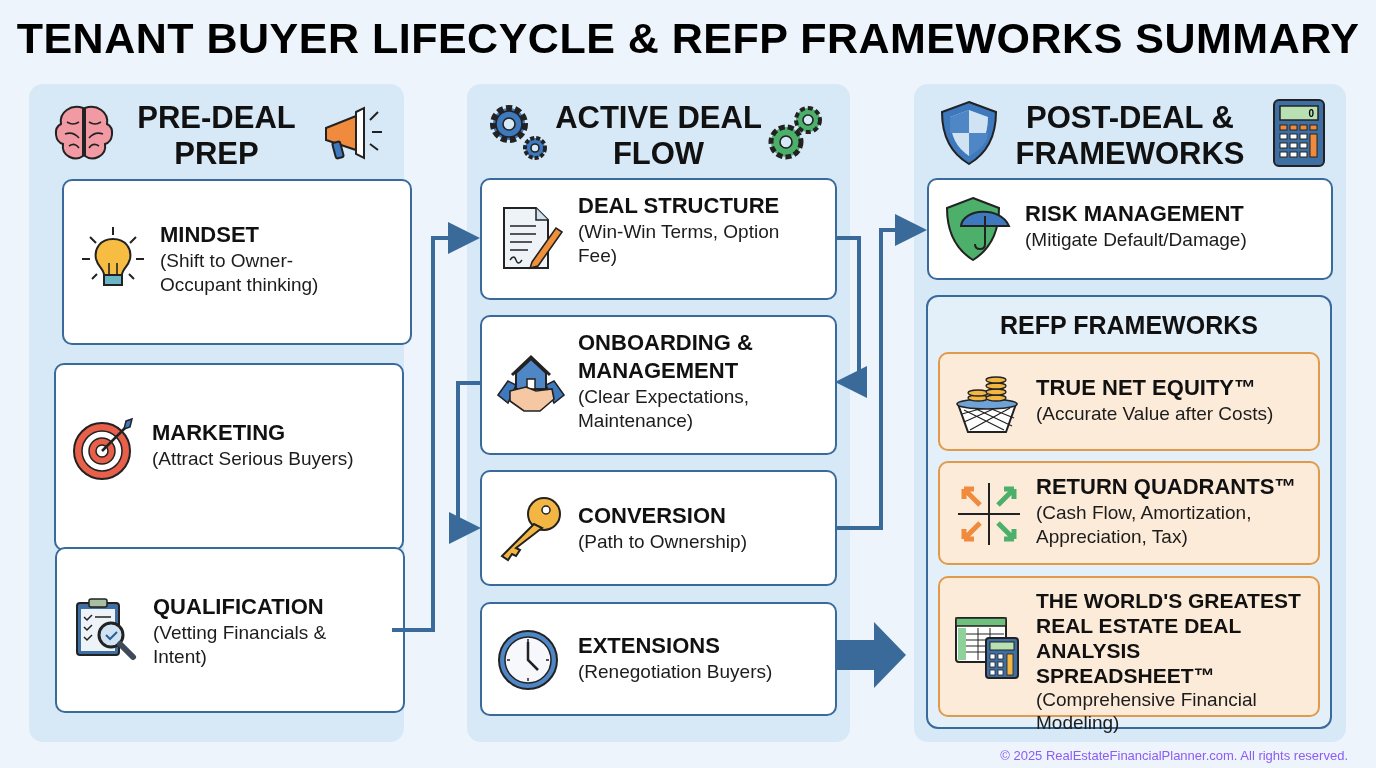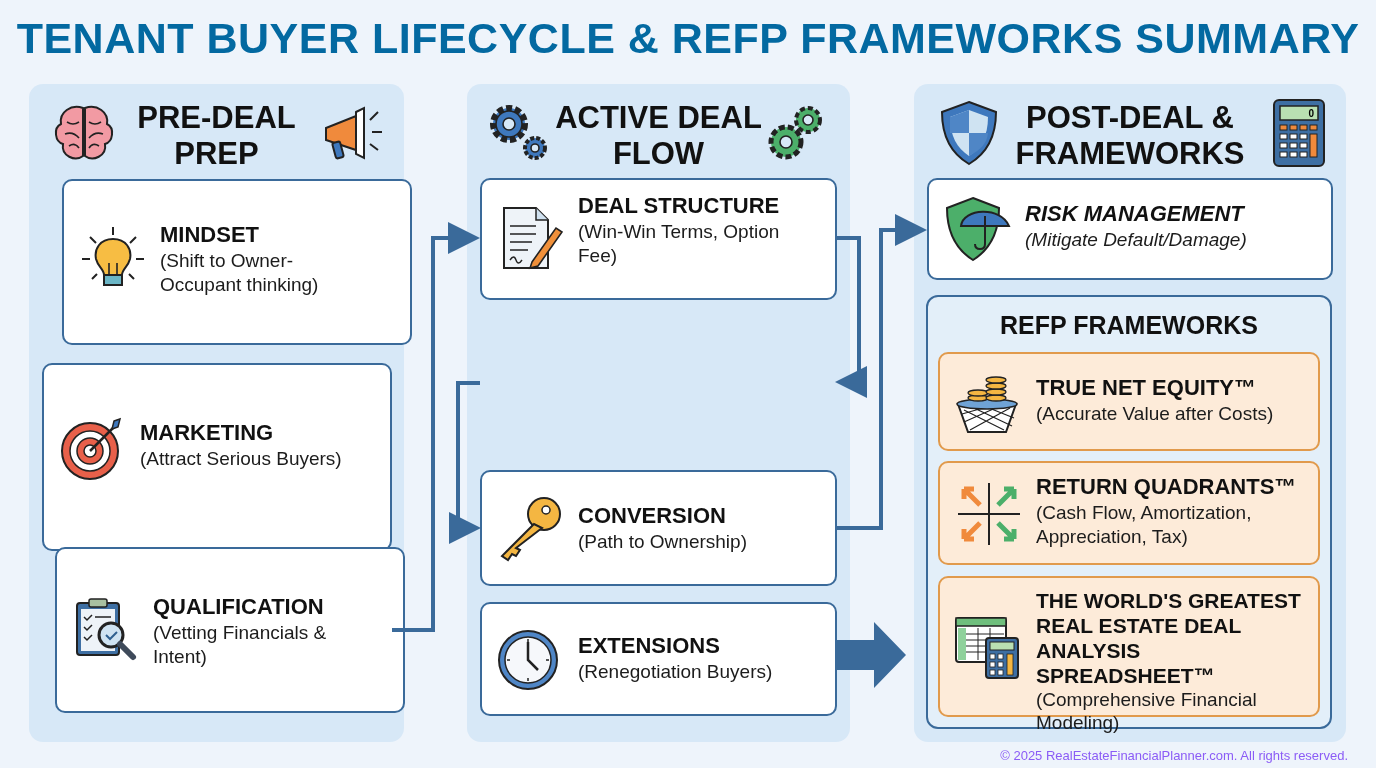--- a/index.html
+++ b/index.html
@@ -6,21 +6,21 @@
   html, body { width: 1376px; height: 768px; overflow: hidden; }
   body {
     background: #eef4fb;
     font-family: "Liberation Sans", sans-serif;
     color: #111;
     position: relative;
   }
   .title {
     position: absolute; left: 0; top: 14px; width: 1376px;
     text-align: center; font-weight: 700; font-size: 43px; letter-spacing: 0.5px;
-    color: #0369a1;
+    color: #000000;
   }
   .col {
     position: absolute; top: 84px; height: 658px;
     background: #d7e8f7; border-radius: 14px;
   }
   .col-head {
     position: absolute; left: 0; right: 0; top: 12px; height: 80px;
     text-align: center; font-weight: 700; font-size: 31px; line-height: 36px;
     display: flex; align-items: center; justify-content: center; white-space: pre-line;
   }
@@ -68,21 +68,21 @@
       <rect x="26" y="52" width="18" height="10" fill="#6bb6c6" stroke="#222" stroke-width="2"></rect>
       <path d="M31 52 V40 M39 52 V40" stroke="#222" stroke-width="1.6"></path>
     </svg>
     <div class="txt" style="top:40px;">
       <div class="t">MINDSET</div>
       <div class="s">(Shift to Owner-
 Occupant thinking)</div>
     </div>
   </div>
 
-  <div class="card" style="left:13px;top:279px;width:350px;height:188px;">
+  <div class="card" style="left:25px;top:279px;width:350px;height:188px;">
     <svg class="ic" style="top:48px;" viewBox="0 0 70 70">
       <circle cx="32" cy="38" r="28" fill="#e8604a" stroke="#222" stroke-width="2"></circle>
       <circle cx="32" cy="38" r="20" fill="#fff" stroke="#222" stroke-width="1.5"></circle>
       <circle cx="32" cy="38" r="13" fill="#e8604a" stroke="#222" stroke-width="1.5"></circle>
       <circle cx="32" cy="38" r="6" fill="#fff" stroke="#222" stroke-width="1.5"></circle>
       <path d="M32 38 L58 12" stroke="#222" stroke-width="2.5"></path>
       <path d="M56 8 L62 6 L60 14 L54 16 Z" fill="#3e78bd" stroke="#222" stroke-width="1.5"></path>
     </svg>
     <div class="txt" style="top:54px;">
       <div class="t">MARKETING</div>
@@ -135,20 +135,35 @@
       <path d="M14 56 q4 -6 6 0 t6 0" stroke="#222" stroke-width="1.4" fill="none"></path>
       <path d="M36 58 L60 24 L66 28 L42 62 L34 64 Z" fill="#f0903a" stroke="#222" stroke-width="1.6"></path>
     </svg>
     <div class="txt" style="top:12px;">
       <div class="t">DEAL STRUCTURE</div>
       <div class="s">(Win-Win Terms, Option
 Fee)</div>
     </div>
   </div>
 
+  <div class="card" style="left:13px;top:231px;width:357px;height:140px;">
+    <svg class="ic" style="top:34px;" viewBox="0 0 70 70">
+      <path d="M20 22 L35 8 L50 22 V38 H20 Z" fill="#4f86c6" stroke="#222" stroke-width="2"></path>
+      <path d="M16 24 L35 6 L54 24" fill="none" stroke="#222" stroke-width="3"></path>
+      <rect x="31" y="28" width="8" height="10" fill="#fff" stroke="#222" stroke-width="1.5"></rect>
+      <path d="M2 44 L12 30 L20 34 L12 52 Z M68 44 L58 30 L50 34 L58 52 Z" fill="#3e78bd" stroke="#222" stroke-width="1.5"></path>
+      <path d="M14 40 L30 36 L40 40 L56 38 L58 48 L44 60 L28 60 L14 50 Z" fill="#f6c7a3" stroke="#222" stroke-width="1.6"></path>
+    </svg>
+    <div class="txt" style="top:12px;">
+      <div class="t">ONBOARDING &amp;
+MANAGEMENT</div>
+      <div class="s">(Clear Expectations,
+Maintenance)</div>
+    </div>
+  </div>
 
   <div class="card" style="left:13px;top:386px;width:357px;height:116px;">
     <svg class="ic" style="top:22px;" viewBox="0 0 70 70">
       <circle cx="48" cy="20" r="16" fill="#f4b642" stroke="#222" stroke-width="2"></circle>
       <circle cx="50" cy="16" r="4" fill="#fff" stroke="#222" stroke-width="1.5"></circle>
       <path d="M38 30 L6 62 L12 66 L16 60 L20 62 L24 56 L20 54 L46 34 Z" fill="#f4b642" stroke="#222" stroke-width="2"></path>
     </svg>
     <div class="txt" style="top:30px;">
       <div class="t">CONVERSION</div>
       <div class="s">(Path to Ownership)</div>
@@ -194,21 +209,21 @@
         <rect x="16" y="45" width="7" height="5"></rect>
         <rect x="26" y="45" width="7" height="5"></rect>
         <rect x="36" y="45" width="7" height="5"></rect>
         <rect x="16" y="54" width="7" height="5"></rect>
         <rect x="26" y="54" width="7" height="5"></rect>
         <rect x="36" y="54" width="7" height="5"></rect>
       </g>
     <rect x="46" y="36" width="7" height="23" fill="#f08a3c" stroke="#222" stroke-width="1"></rect>
   </svg>
 
-  <div class="card" style="left:13px;top:94px;width:406px;height:102px;font-style:italic;">
+  <div class="card" style="left:13px;top:94px;width:406px;height:102px;">
     <svg class="ic" style="top:14px;" viewBox="0 0 70 70">
       <path d="M30 4 L56 14 C56 40 46 56 30 66 C14 56 4 40 4 14 Z" fill="#4caf6a" stroke="#222" stroke-width="2"></path>
       <path d="M18 32 C20 14 58 12 66 32 Z" fill="#3e78bd" stroke="#222" stroke-width="2"></path>
       <path d="M42 22 V50 q0 5 -5 5 q-5 0 -5 -5" stroke="#222" stroke-width="2" fill="none"></path>
     </svg>
     <div class="txt" style="top:20px;">
       <div class="t">RISK MANAGEMENT</div>
       <div class="s">(Mitigate Default/Damage)</div>
     </div>
   </div>

